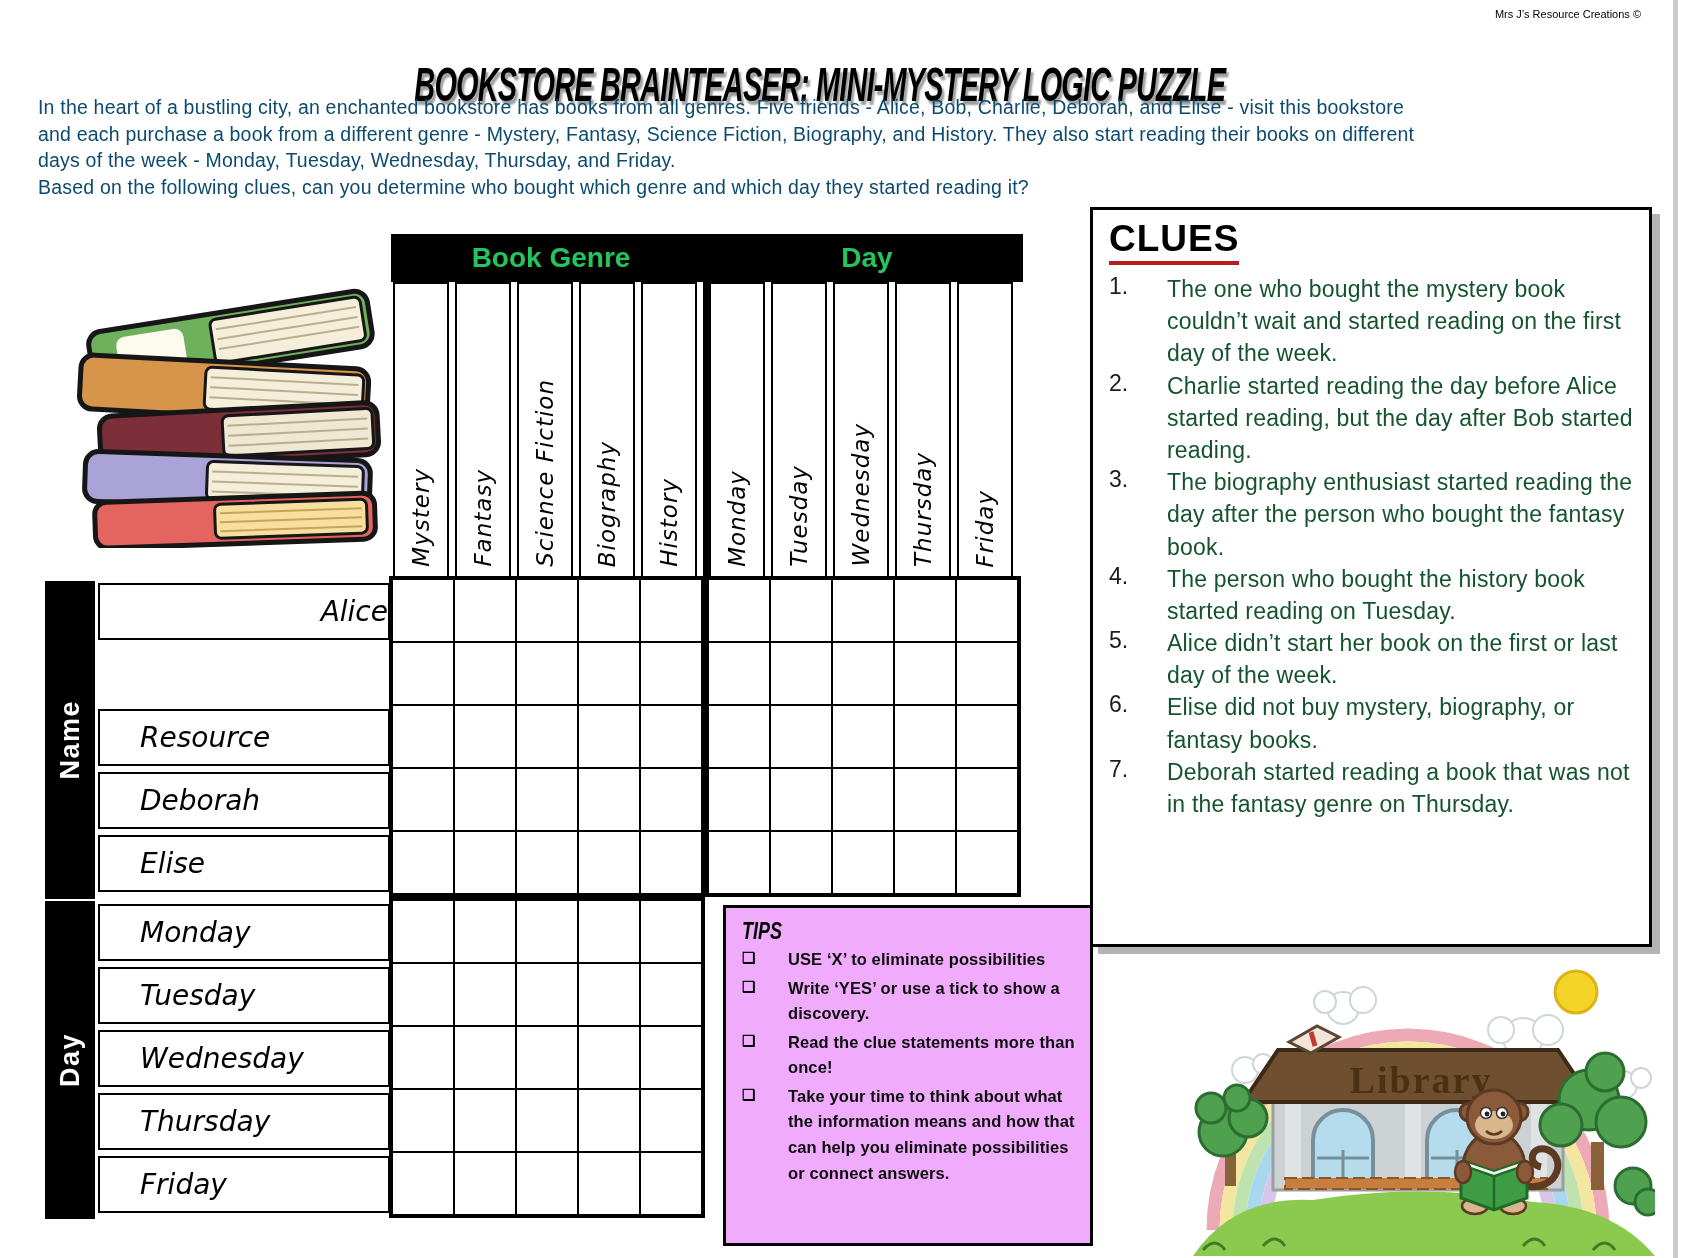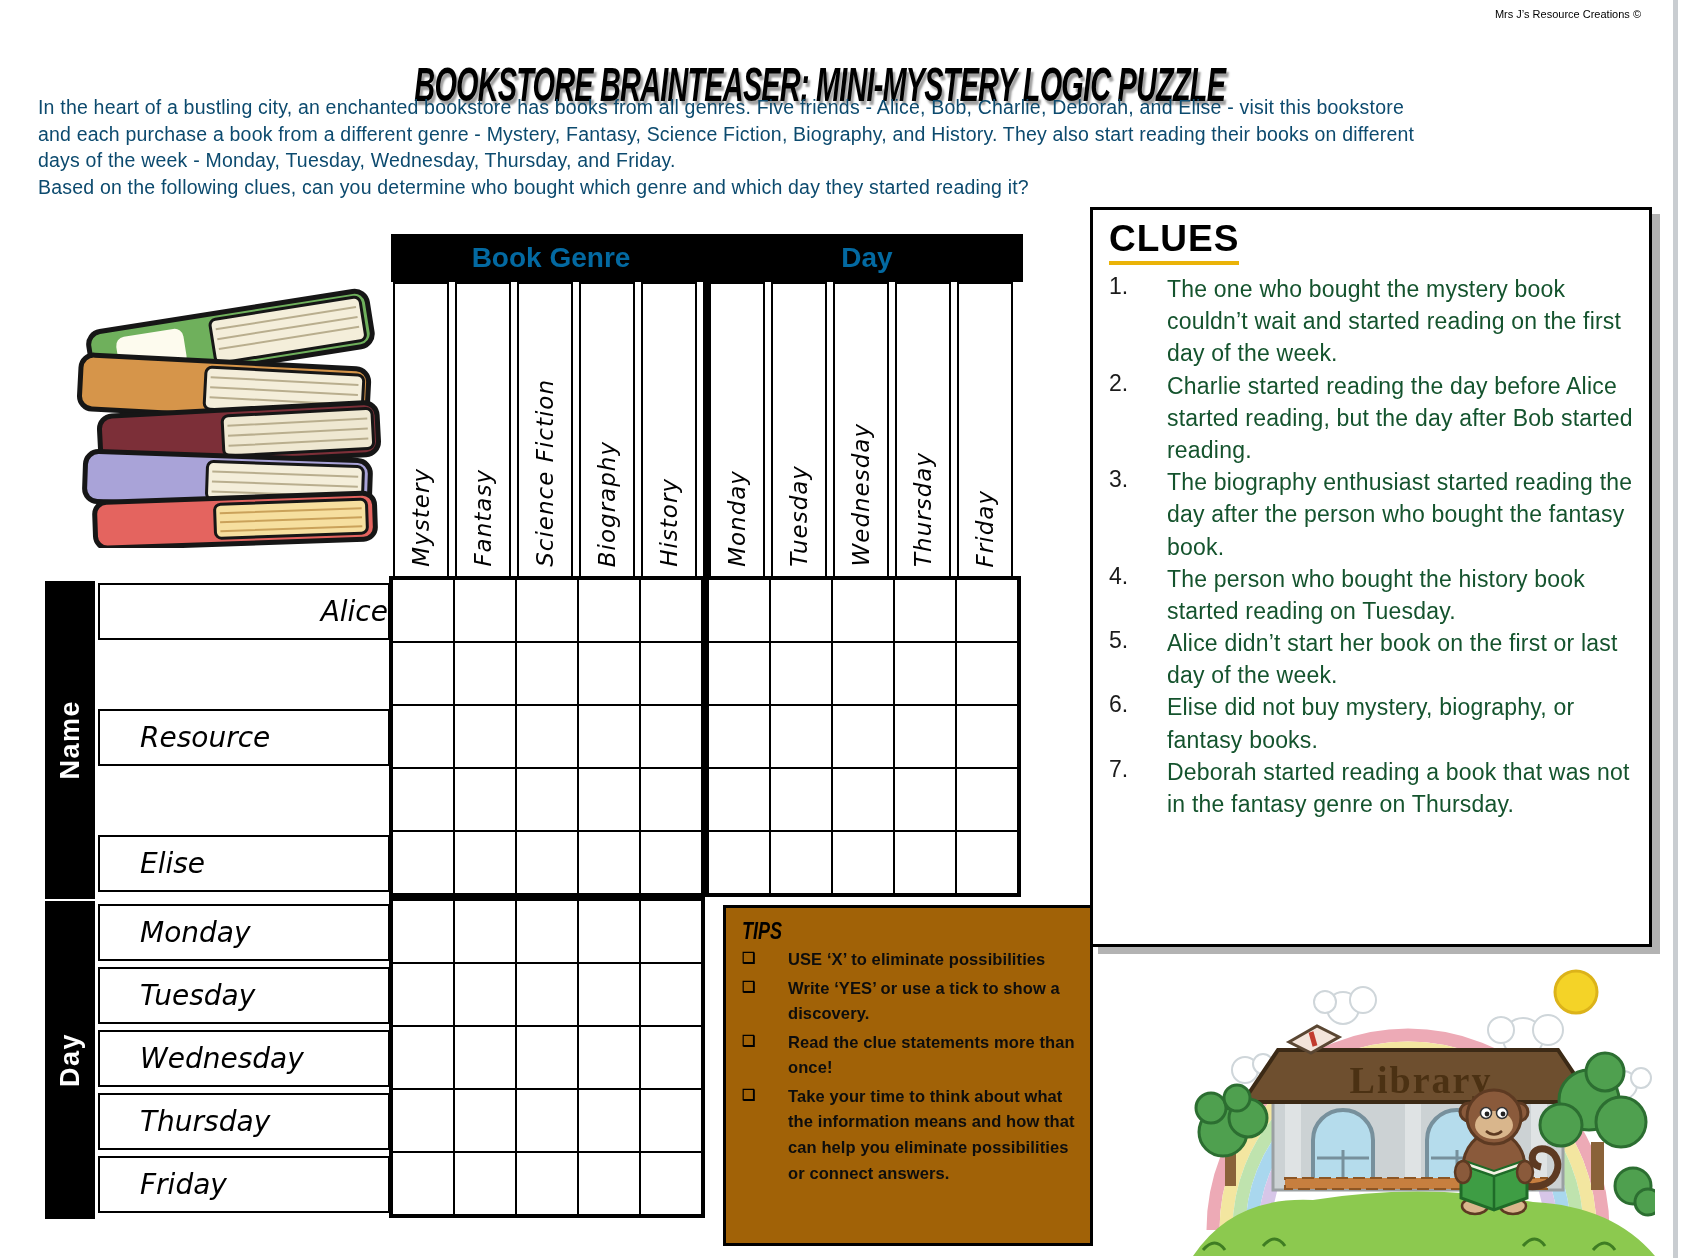--- a/index.html
+++ b/index.html
@@ -12,21 +12,21 @@
   #title-wrap{top:30px;left:90px;width:1460px;text-align:center;margin-top:35px;}
   #title{display:inline-block;font-style:italic;font-weight:900;font-size:37px;letter-spacing:-1px;
          transform:scale(0.78,1.28);transform-origin:center;white-space:nowrap;
          text-shadow:3px 3px 2px rgba(0,0,0,0.38);}
   #intro{top:94px;left:38px;width:1500px;font-size:19.5px;line-height:1.37;letter-spacing:0.2px;
          white-space:pre-line;color:#0c4a6e;}
 
   
   #hdr-bar{left:391px;top:234px;width:632px;height:48px;background:#000;}
   .hdr-label{position:absolute;top:0;height:48px;display:flex;align-items:center;justify-content:center;
-             color:#0369a1;font-weight:bold;font-size:28px;}
+             color:#22c55e;font-weight:bold;font-size:28px;}
   #hdr-genre{left:0;width:320px;}
   #hdr-day{left:320px;width:312px;}
 
   #col-labels{left:391px;top:282px;width:632px;height:296px;}
   .colstrip{position:absolute;top:0;height:296px;width:56px;background:#fff;border:2px solid #000;
             box-sizing:border-box;display:flex;justify-content:center;align-items:flex-end;padding-bottom:9px;}
   .vtext{writing-mode:vertical-rl;transform:rotate(180deg);font-style:italic;font-size:23px;
          letter-spacing:1px;font-family:"DejaVu Sans",sans-serif;white-space:nowrap;}
   #col-divider{position:absolute;left:312px;top:0;width:8px;height:296px;background:#000;}
 
@@ -44,32 +44,32 @@
 
   table.pgrid{position:absolute;border-collapse:collapse;table-layout:fixed;background:#fff;
               border:4px solid #000;}
   table.pgrid td{width:60px;height:61px;border:2px solid #000;padding:0;}
   table.pgrid td.thickR{border-right:8px solid #000;}
   #gridA{left:389px;top:576px;}
   #gridB{left:389px;top:897px;}
 
   
   #tips{left:723px;top:905px;width:370px;height:341px;border:3px solid #000;box-sizing:border-box;
-        background:#a16207;padding:10px 12px 0 16px;}
+        background:#f0abfc;padding:10px 12px 0 16px;}
   #tips-title{display:inline-block;font-style:italic;font-weight:900;font-size:22px;letter-spacing:0;
               transform:scale(0.82,1.1);transform-origin:left center;}
   .tip{display:grid;grid-template-columns:46px 1fr;margin-top:3px;}
   .tip .box{font-size:15px;font-weight:bold;padding-top:2px;}
   .tip .txt{font-size:16.5px;font-weight:bold;line-height:1.55;letter-spacing:0.1px;color:#0d0d0d;}
 
   
   #clues{left:1090px;top:207px;width:562px;height:740px;border:3px solid #000;box-sizing:border-box;
          background:#fff;padding:4px 12px 0 16px;box-shadow:8px 7px 0 #b3b3b3;}
   #clues-title{display:inline-block;font-weight:800;font-size:37px;letter-spacing:1px;
-               border-bottom:4px solid #eab308;padding-bottom:1px;margin:4px 0 8px 0;}
+               border-bottom:4px solid #b91c1c;padding-bottom:1px;margin:4px 0 8px 0;}
   .clue{display:grid;grid-template-columns:58px 1fr;}
   .clue .num{font-size:23px;color:#1b1b1b;}
   .clue .txt{font-size:23px;line-height:1.4;letter-spacing:0.2px;color:#14532d;}
 
   
   #books-art{left:55px;top:248px;width:345px;height:300px;}
   #library-art{left:1193px;top:950px;width:462px;height:306px;}
 
   #page-right-edge{left:1673px;top:0;width:5px;height:1258px;background:#c9cdd1;}
 </style>
@@ -165,20 +165,23 @@
   <div class="abs side" id="side-day">
     <span class="vtext">Day</span>
   </div>
 
   <div class="abs" id="name-rows">
       <div class="rowstrip" style="top: 0px; justify-content: flex-end;">
         <span>Alice</span>
       </div>
       <div class="rowstrip" style="top: 126px;">
         <span>Resource</span>
+      </div>
+      <div class="rowstrip" style="top: 189px;">
+        <span>Deborah</span>
       </div>
       <div class="rowstrip" style="top: 252px;">
         <span>Elise</span>
       </div>
     </div>
   <div class="abs" id="day-rows">
       <div class="rowstrip" style="top: 0px;">
         <span>Monday</span>
       </div>
       <div class="rowstrip" style="top: 63px;">

